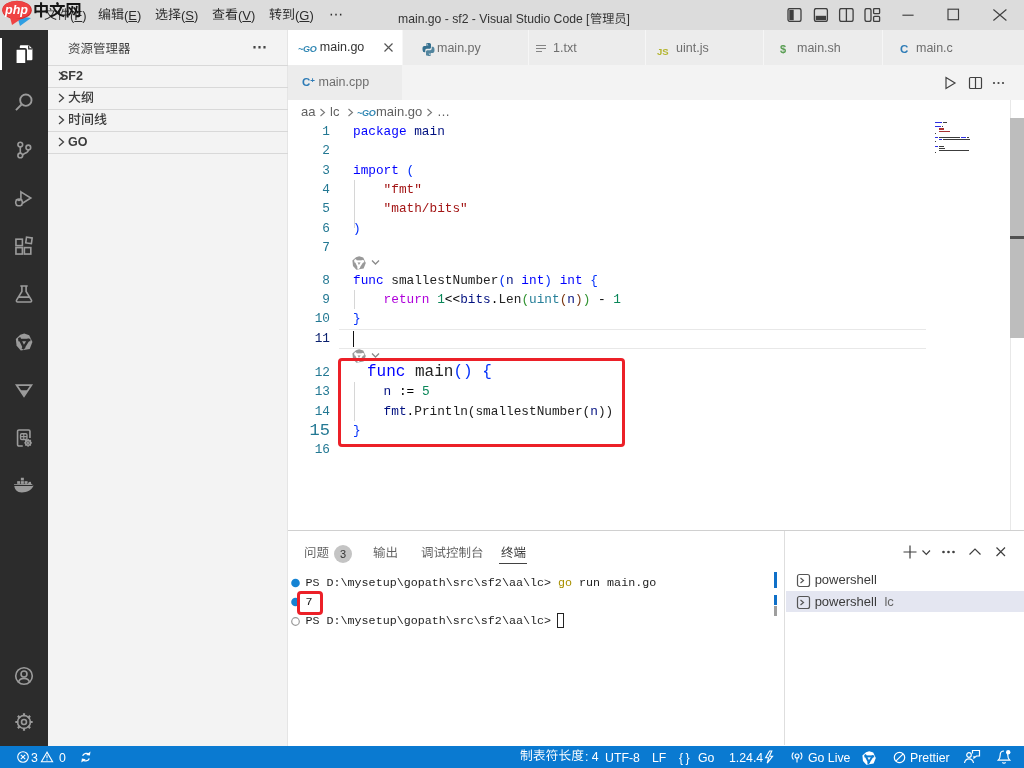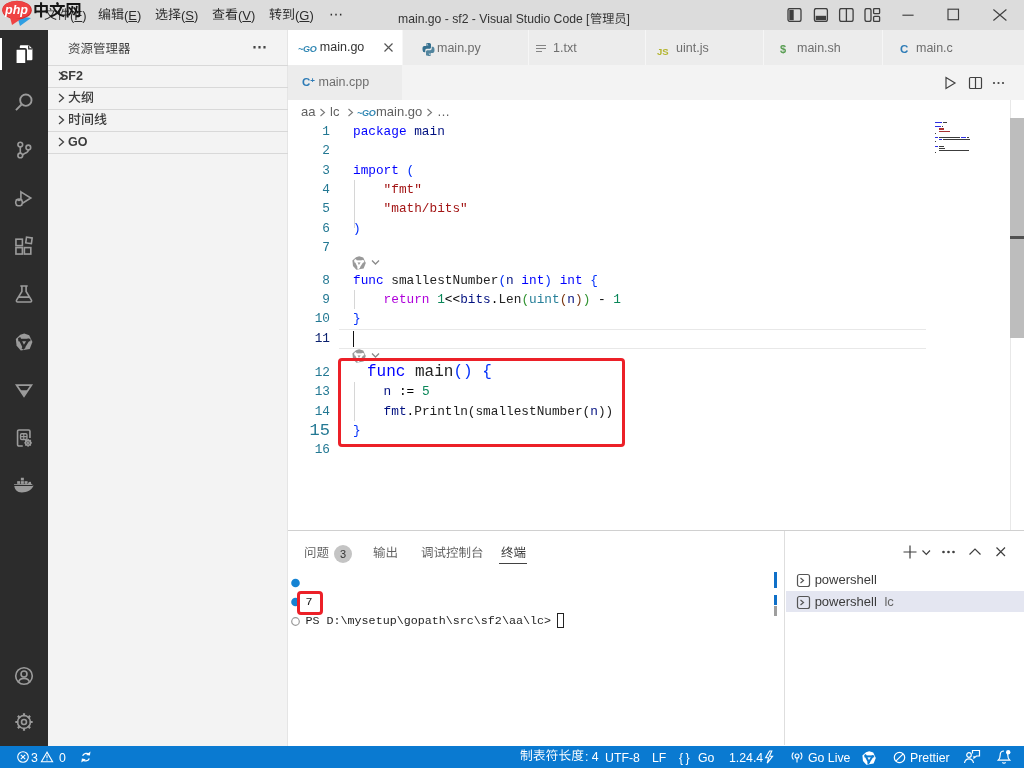--- a/index.html
+++ b/index.html
@@ -332,20 +332,21 @@
 <path d="M12 1.5 V14.5 M5.5 8 H18.5"></path>
 <path d="M24.5 6.5 L28.3 10.3 L32 6.5"></path>
 <g fill="#3f3f3f" stroke="none">
         <circle cx="45.5" cy="8" r="1.35"></circle>
         <circle cx="50.5" cy="8" r="1.35"></circle>
         <circle cx="55.5" cy="8" r="1.35"></circle>
       </g>
 <path d="M71.5 10.5 L77 5 L82.5 10.5"></path>
 <path d="M98.5 3.5 L107 12 M107 3.5 L98.5 12"></path>
 </svg>
+    <div class="a mono" style="left:305.5px;top:573.8px;height:19px;line-height:19px;font-size:11.7px;color:#1e1e1e">PS D:\mysetup\gopath\src\sf2\aa\lc&gt; <span style="color:#a89000">go</span> run main.go</div>
     <div class="a mono" style="left:305.5px;top:593.0px;height:19px;line-height:19px;font-size:11.7px;color:#1e1e1e">7</div>
     <div class="a mono" style="left:305.5px;top:612.1px;height:19px;line-height:19px;font-size:11.7px;color:#1e1e1e">PS D:\mysetup\gopath\src\sf2\aa\lc&gt;</div>
     <div class="a" style="left:557px;top:613px;width:6.5px;height:14.5px;border:1.2px solid #222"></div>
     <svg class="a ic" style="left:290px;top:577px" width="12" height="50" viewBox="0 0 12 50">
       <circle cx="5.5" cy="6" r="4.3" fill="#1583d3"></circle>
       <circle cx="5.5" cy="25" r="4.3" fill="#1583d3"></circle>
       <circle cx="5.5" cy="44.5" r="3.8" fill="#fff" stroke="#9a9a9a" stroke-width="1.2"></circle>
     </svg>
     <div class="a" style="left:296.5px;top:590.5px;width:26px;height:24px;border:3px solid #ec2028;border-radius:4px"></div>
     <div class="a" style="left:774px;top:572px;width:3px;height:16px;background:#0f70c8"></div>

